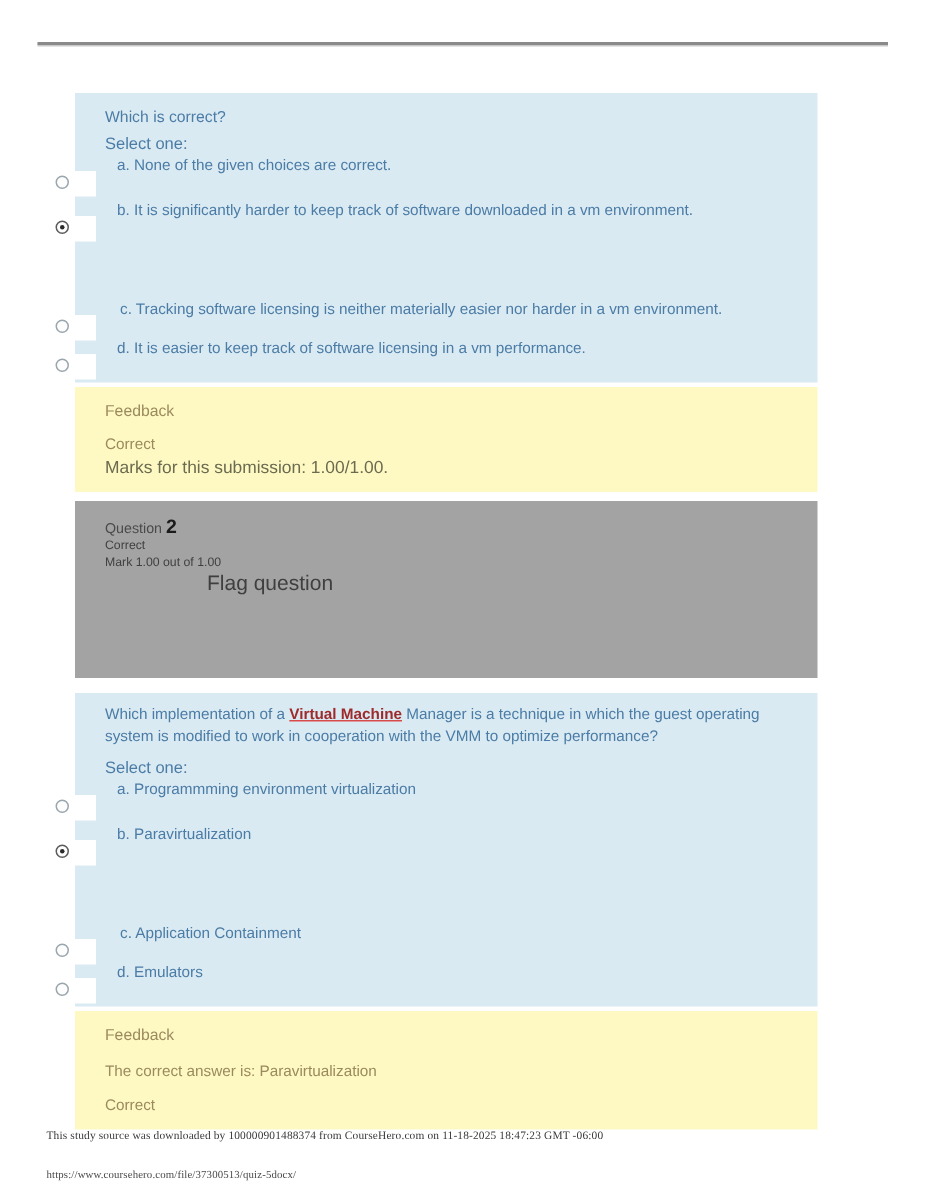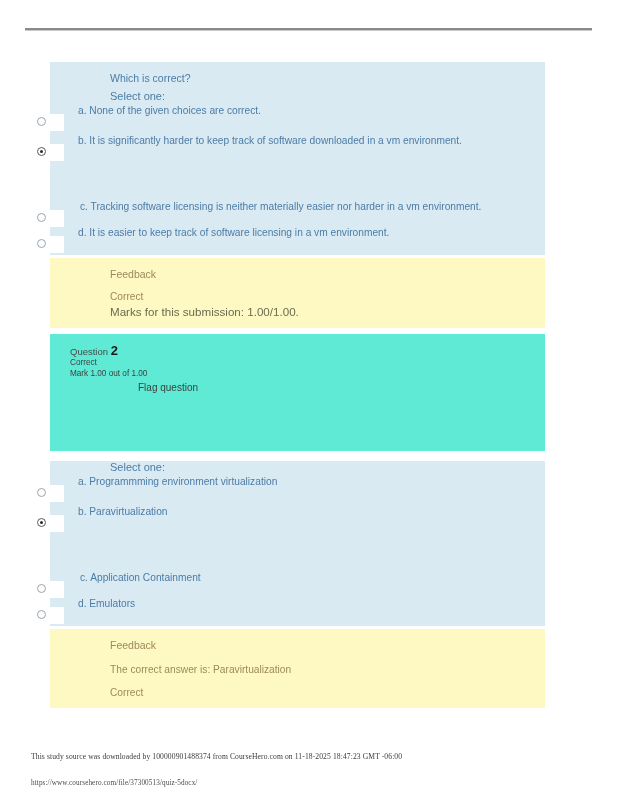--- a/index.html
+++ b/index.html
@@ -39,26 +39,25 @@
     width: 495px;
   }
 
   
   .block {
     position: relative;
     box-sizing: border-box;
   }
   .block.blue   { background: #daeaf3; }
   .block.cream  { background: #fef9c3; }
-  .block.grey   { background: #5eead4; }
+  .block.grey   { background: #a3a3a3; }
 
   .pad {
     padding-left: 20px;
     padding-right: 10px;
-    margin-left: 40px;
   }
 
   
   .q-title {
     color: #4b7ca6;
     font-size: 10.5px;
     line-height: 14px;
     padding-top: 9px;
     padding-bottom: 5px;
   }
@@ -172,21 +171,21 @@
     font-size: 13px;
     font-weight: bold;
     color: #1b1b1b;
   }
   .qstat {
     font-size: 8.2px;
     line-height: 10.5px;
     color: #3f3f3f;
   }
   .flagrow {
-    font-size: 10px;
+    font-size: 14px;
     line-height: 11px;
     color: #3f3f3f;
     padding-left: 68px;
     padding-top: 3px;
   }
   .qinfo-spacer { height: 58px; }
 
   
   .sep-3 { height: 3px; background: #ffffff; }
   .sep-6 { height: 6px; background: #ffffff; }
@@ -247,21 +246,21 @@
 
       <div class="option spaced">
         <div class="label">c. Tracking software licensing is neither materially easier nor harder in a vm environment.</div>
         <div class="radio-cell">
           <span class="radio"></span>
         </div>
       </div>
       <div class="gap-4"></div>
 
       <div class="option">
-        <div class="label">d. It is easier to keep track of software licensing in a vm environment.</div>
+        <div class="label">d. It is easier to keep track of software licensing in a vm performance.</div>
         <div class="radio-cell">
           <span class="radio"></span>
         </div>
       </div>
       <div class="gap-8"></div>
     </div>
 
     <div class="sep-3"></div>
 
     <div class="block cream">
@@ -284,20 +283,23 @@
         <div class="qstat">Mark 1.00 out of 1.00</div>
         <div class="flagrow">Flag question</div>
       </div>
       <div class="qinfo-spacer"></div>
     </div>
 
     <div class="sep-10"></div>
 
     <div class="block blue">
       <div class="pad">
+        <div class="q-body">
+          <span>Which implementation of a </span><span class="vm-link">Virtual Machine</span><span> Manager is a technique in which the guest operating system is modified to work in cooperation with the VMM to optimize performance?</span>
+        </div>
         <div class="select-one">Select one:</div>
       </div>
 
       <div class="option">
         <div class="label">a. Programmming environment virtualization</div>
         <div class="radio-cell">
           <span class="radio"></span>
         </div>
       </div>
       <div class="gap-8"></div>

